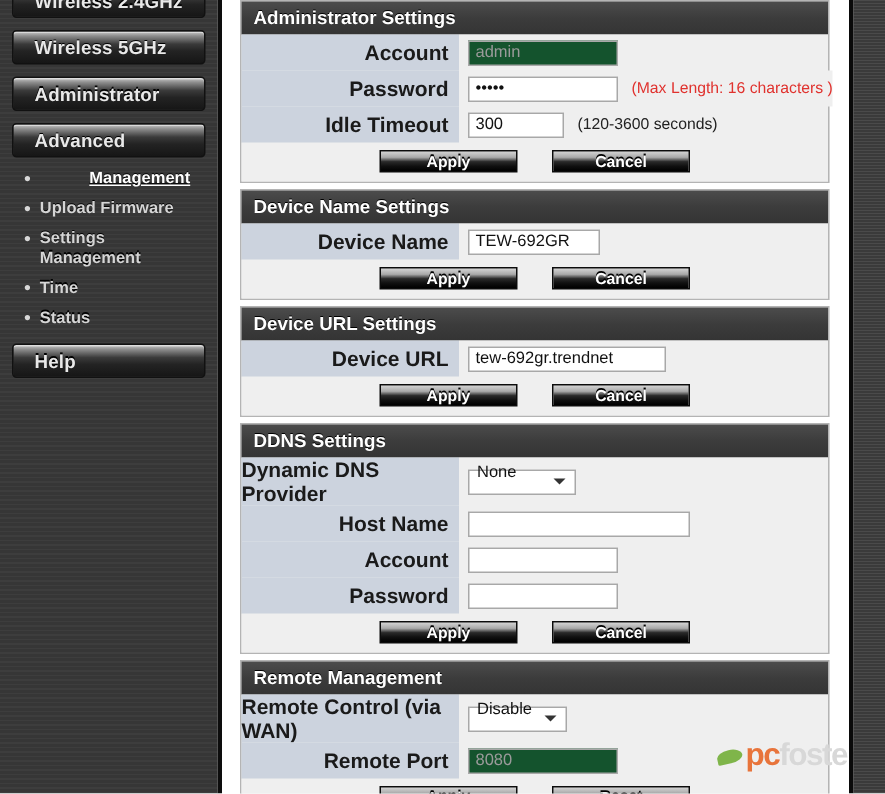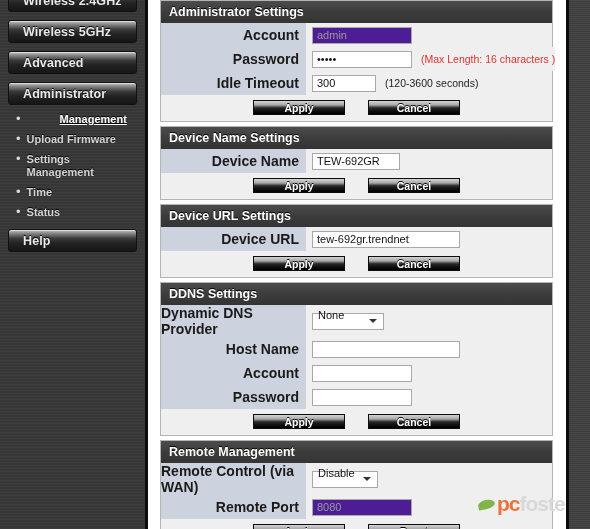--- a/index.html
+++ b/index.html
@@ -127,25 +127,25 @@
   input.txt {
     height: 17px;
     border: 1px solid #a8a8a8;
     background: #ffffff;
     font-family: "Liberation Sans", sans-serif;
     font-size: 11px;
     color: #111;
     padding: 0 4px;
     outline: none;
   }
-  input.txt.disabled { color: #9a9a9a; background: #4c1d95; }
+  input.txt.disabled { color: #9a9a9a; background: #14532d; }
   input.w-small  { width: 64px; }
   input.w-med    { width: 88px; }
   input.w-large  { width: 100px; }
-  input.w-xl     { width: 148px; }
+  input.w-xl     { width: 132px; }
   input.w-host   { width: 148px; }
 
   .hint {
     font-size: 10.5px; color: #222; margin-left: 9px; white-space: nowrap;
   }
   .hint.red { color: #e0322e; }
 
   .sel {
     position: relative;
     height: 17px;
@@ -208,24 +208,24 @@
   <div id="sidebar">
     <div id="sidebar-inner">
 
       <div class="nav-btn" id="nav-btn-w24">
         <span>Wireless 2.4GHz</span>
       </div>
       <div class="nav-btn">
         <span>Wireless 5GHz</span>
       </div>
       <div class="nav-btn">
+        <span>Administrator</span>
+      </div>
+      <div class="nav-btn">
         <span>Advanced</span>
-      </div>
-      <div class="nav-btn">
-        <span>Administrator</span>
       </div>
 
       <div id="submenu">
         <div class="submenu-item active">
           <span class="bullet">•</span>
           <span class="lbl">Management</span>
         </div>
         <div class="submenu-item">
           <span class="bullet">•</span>
           <span class="lbl">Upload Firmware</span>

